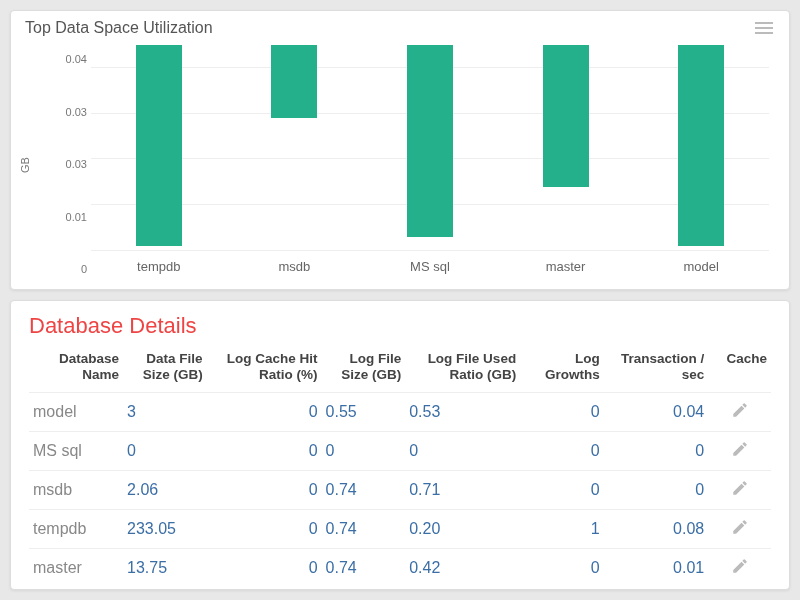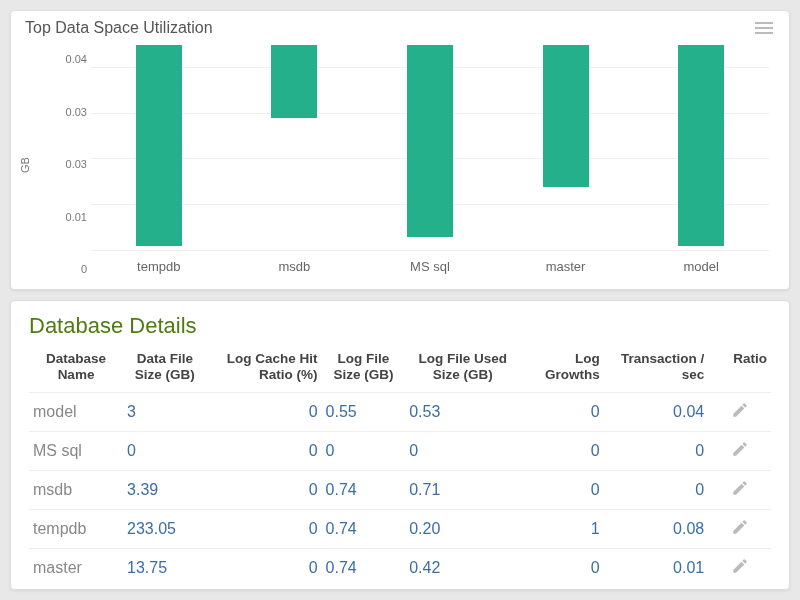--- a/index.html
+++ b/index.html
@@ -114,34 +114,34 @@
     white-space:nowrap;
   }
 
   .table-panel {
     flex: 1;
     padding: 12px 18px;
     overflow: hidden;
   }
   .table-title {
     font-size: 22px;
-    color: #4d7c0f;
+    color: #ef4444;
     font-weight: 400;
     margin-bottom: 6px;
   }
   table {
     width: 100%;
     border-collapse: collapse;
     table-layout: fixed;
   }
   thead th {
     font-size: 13.5px;
     color: #444;
     font-weight: 700;
-    text-align: center;
+    text-align: right;
     padding: 6px 4px 10px 4px;
     vertical-align: top;
     line-height: 1.15;
   }
   thead th.right { text-align: right; }
   tbody td {
     font-size: 16px;
     padding: 8px 4px;
     border-top: 1px solid #eee;
     vertical-align: middle;
@@ -226,24 +226,24 @@
         <col style="width:80px">
         <col style="width:100px">
         <col style="width:60px">
       </colgroup>
       <thead>
         <tr>
           <th>Database Name</th>
           <th>Data File Size (GB)</th>
           <th class="right">Log Cache Hit Ratio (%)</th>
           <th>Log File Size (GB)</th>
-          <th>Log File Used Size (GB)</th>
+          <th>Log File Used Ratio (GB)</th>
           <th class="right">Log Growths</th>
           <th class="right">Transaction / sec</th>
-          <th class="right">Ratio</th>
+          <th class="right">Cache</th>
         </tr>
       </thead>
       <tbody id="table-body">
           <tr>
             <td class="db-name">model</td>
             <td class="num">3</td>
             <td class="num right">0</td>
             <td class="num">0.55</td>
             <td class="num">0.53</td>
             <td class="num right">0</td>
@@ -259,21 +259,21 @@
             <td class="num">0</td>
             <td class="num">0</td>
             <td class="num right">0</td>
             <td class="num right">0</td>
             <td class="action-cell"><span class="pencil-icon"><svg viewBox="0 0 24 24">
                   <path d="M3 17.25V21h3.75l11-11-3.75-3.75-11 11zM20.71 7.04a1 1 0 0 0 0-1.41l-2.34-2.34a1 1 0 0 0-1.41 0l-1.83 1.83 3.75 3.75 1.83-1.83z"></path>
                 </svg></span></td>
           </tr>
           <tr>
             <td class="db-name">msdb</td>
-            <td class="num">3.39</td>
+            <td class="num">2.06</td>
             <td class="num right">0</td>
             <td class="num">0.74</td>
             <td class="num">0.71</td>
             <td class="num right">0</td>
             <td class="num right">0</td>
             <td class="action-cell"><span class="pencil-icon"><svg viewBox="0 0 24 24">
                   <path d="M3 17.25V21h3.75l11-11-3.75-3.75-11 11zM20.71 7.04a1 1 0 0 0 0-1.41l-2.34-2.34a1 1 0 0 0-1.41 0l-1.83 1.83 3.75 3.75 1.83-1.83z"></path>
                 </svg></span></td>
           </tr>
           <tr>

